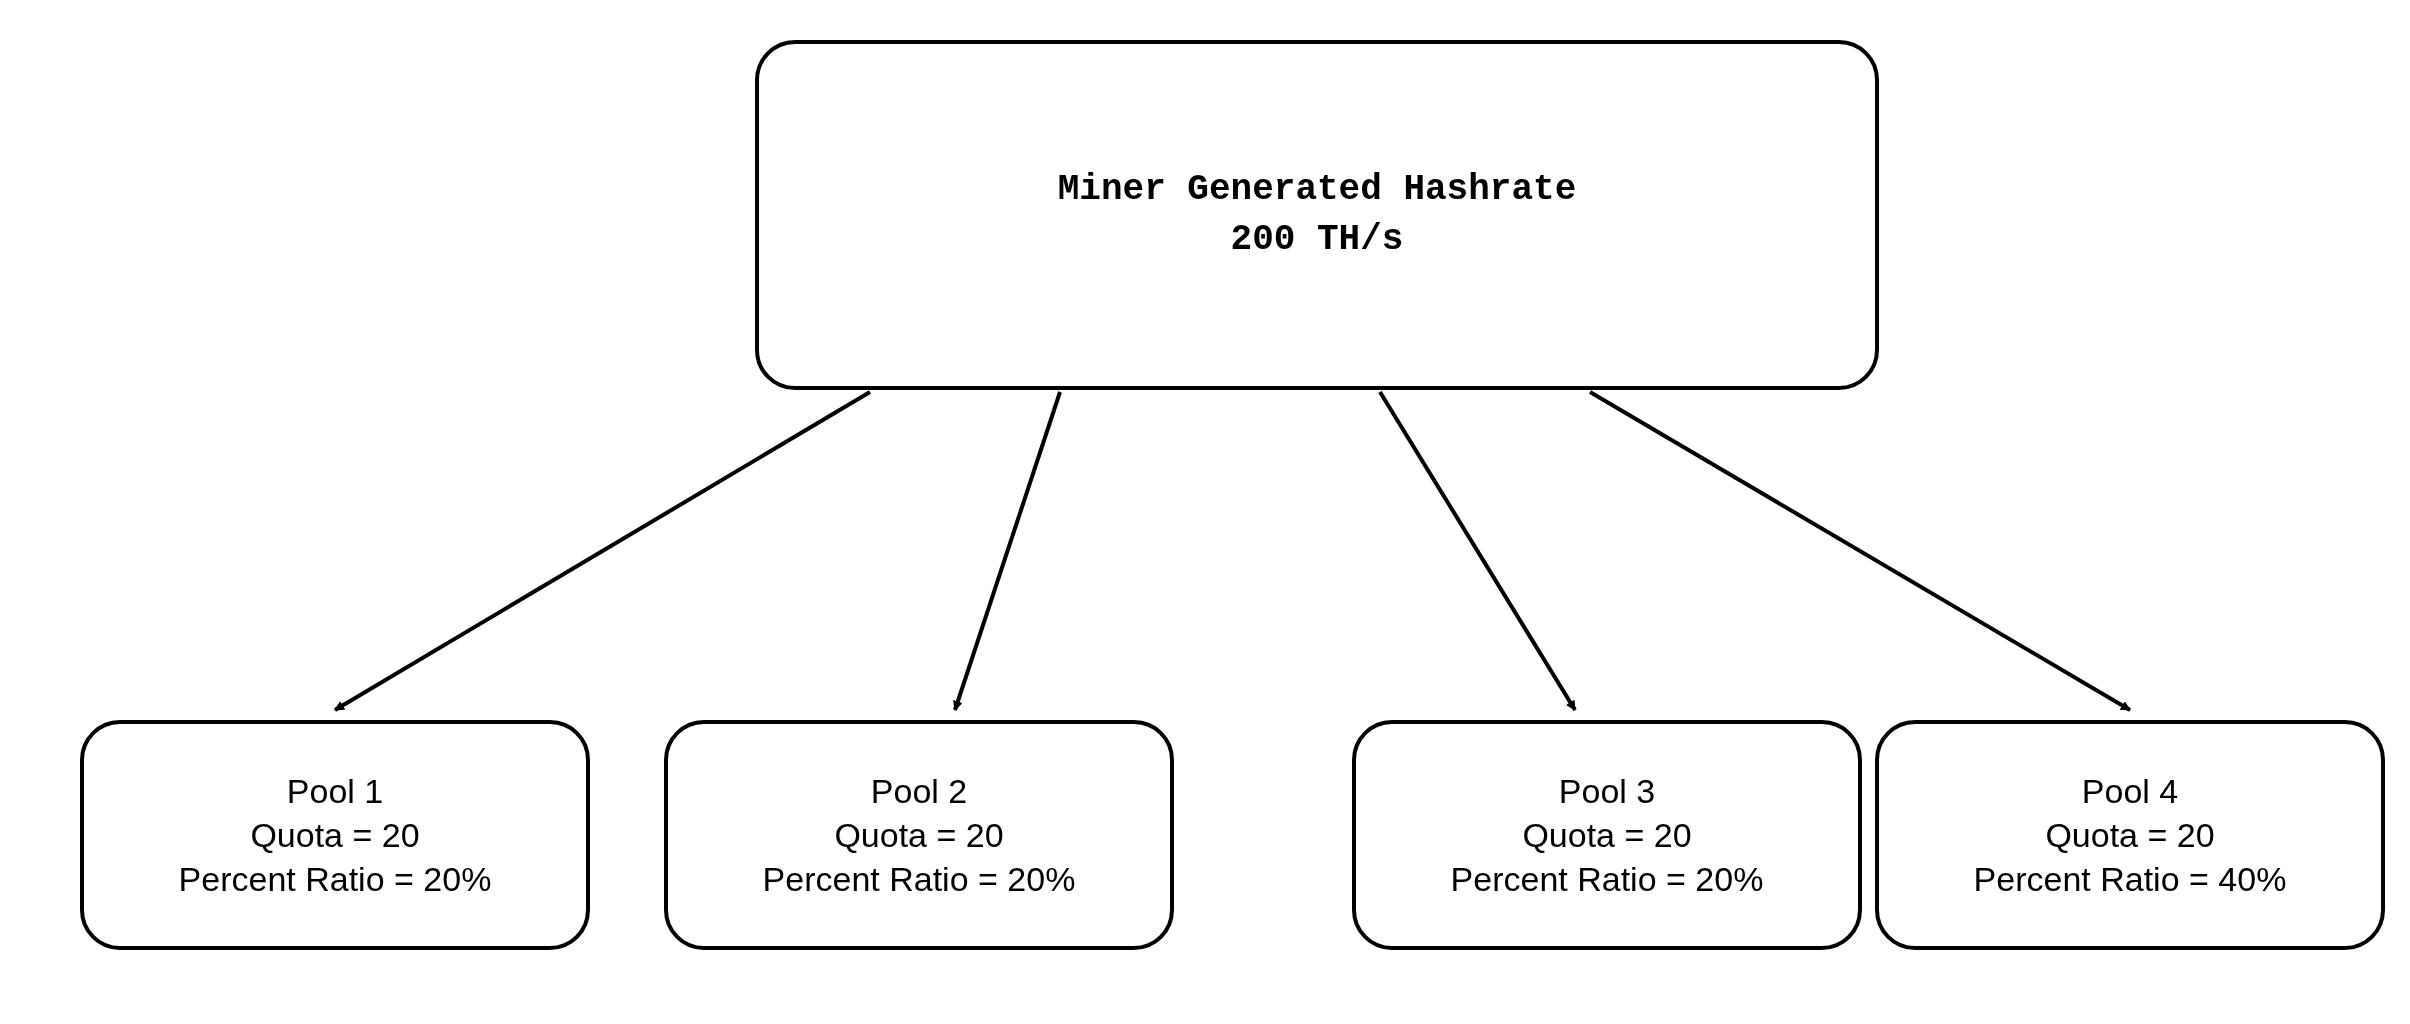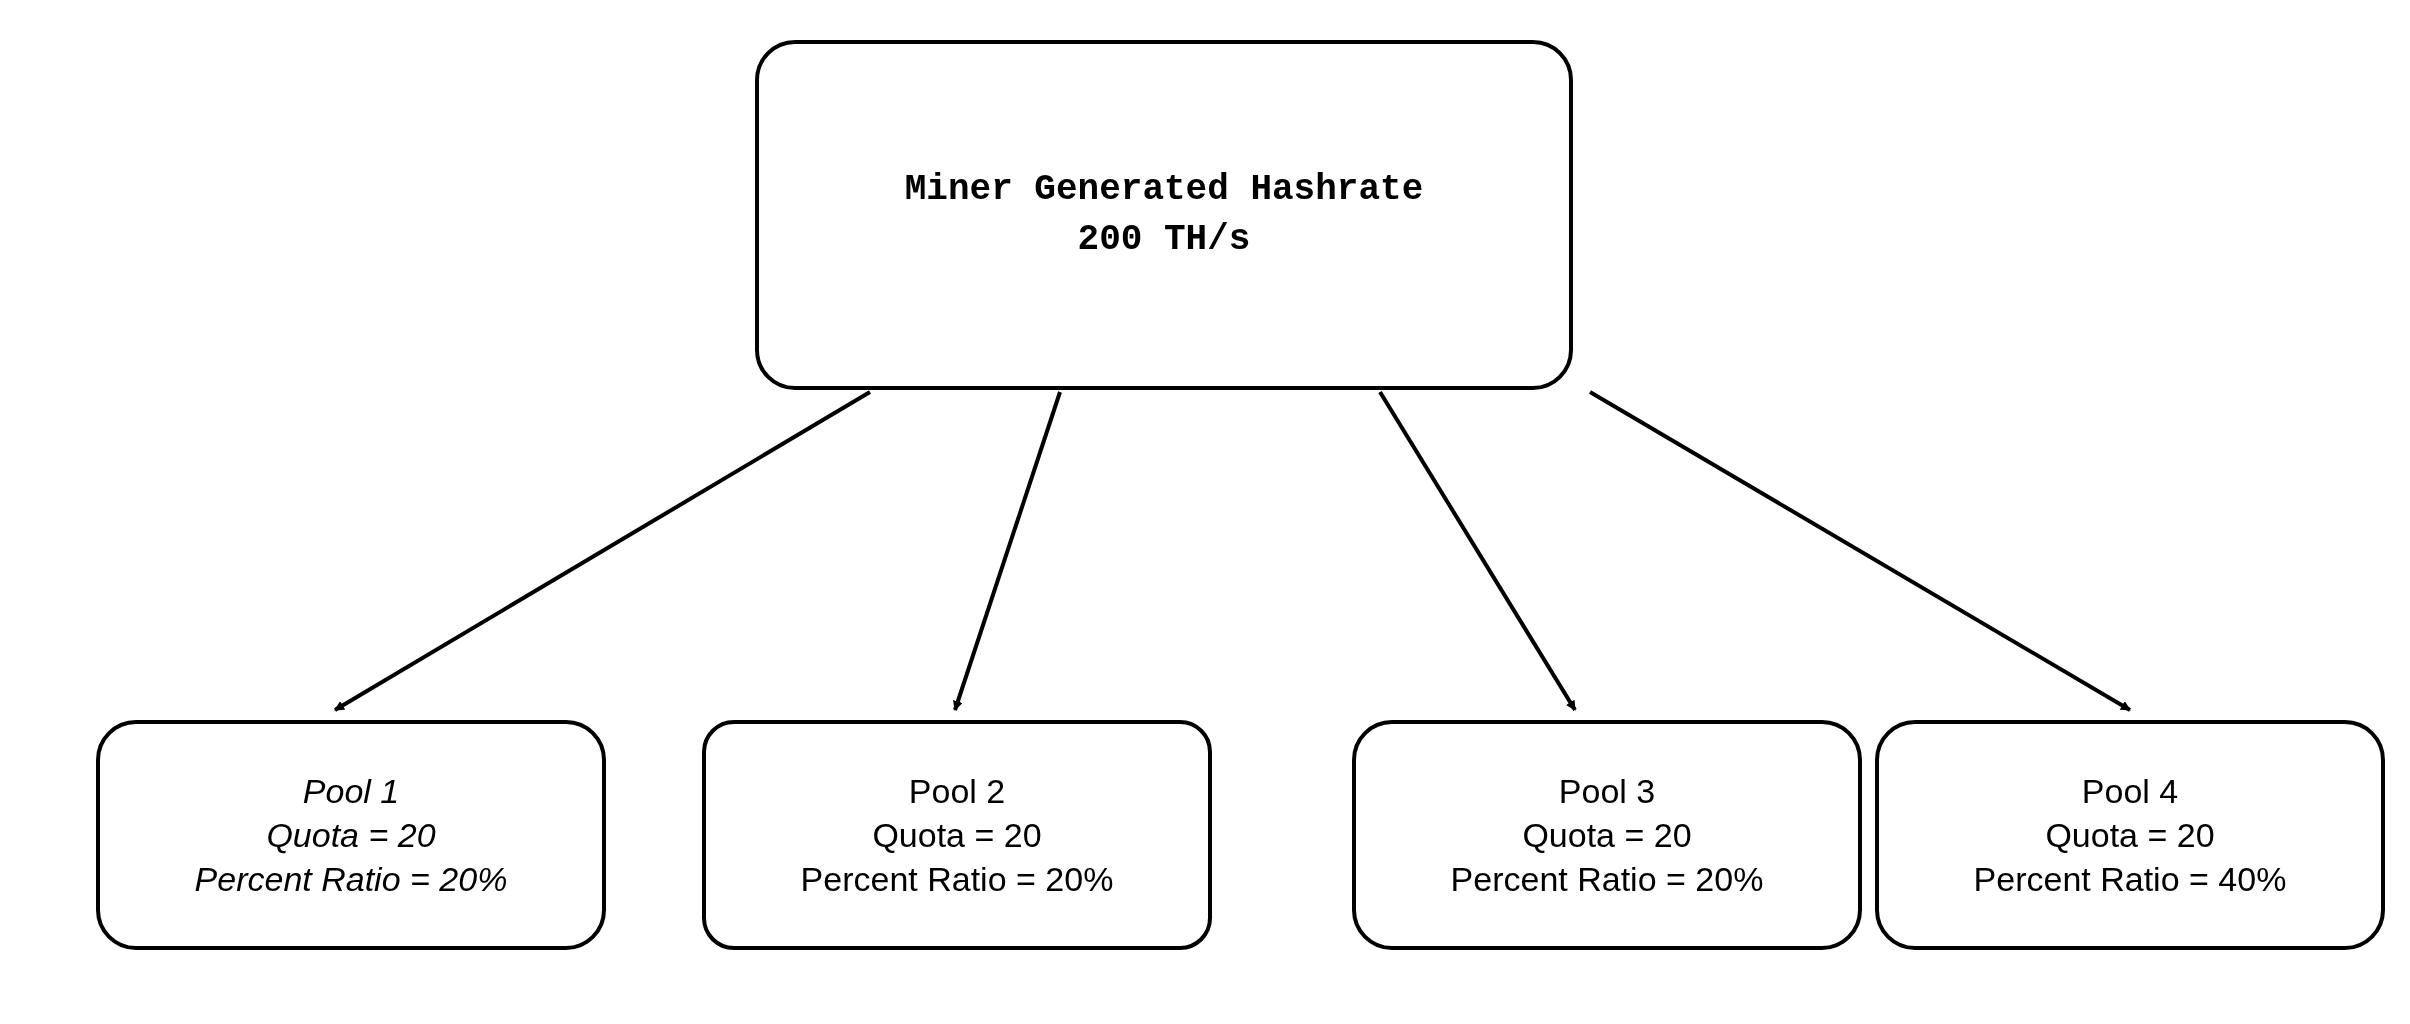--- a/index.html
+++ b/index.html
@@ -17,36 +17,36 @@
     display: flex;
     flex-direction: column;
     align-items: center;
     justify-content: center;
     text-align: center;
     background: #fff;
   }
   .root-node {
     left: 755px;
     top: 40px;
-    width: 818px;
+    width: 1124px;
     height: 350px;
     font-size: 36px;
     font-weight: bold;
     line-height: 1.4;
   }
   .pool-node {
     top: 720px;
     width: 510px;
     height: 230px;
     font-size: 34px;
     line-height: 1.3;
     font-family: Arial, Helvetica, sans-serif;
   }
-  .pool-1 { left: 96px; font-style: italic; }
-  .pool-2 { left: 702px; border-radius: 32px; }
+  .pool-1 { left: 80px; }
+  .pool-2 { left: 664px; }
   .pool-3 { left: 1320px; margin-left: 32px; }
   .pool-4 { left: 1875px; }
   svg.arrows {
     position: absolute;
     left: 0; top: 0;
     width: 2410px;
     height: 1024px;
     pointer-events: none;
   }
 </style>

